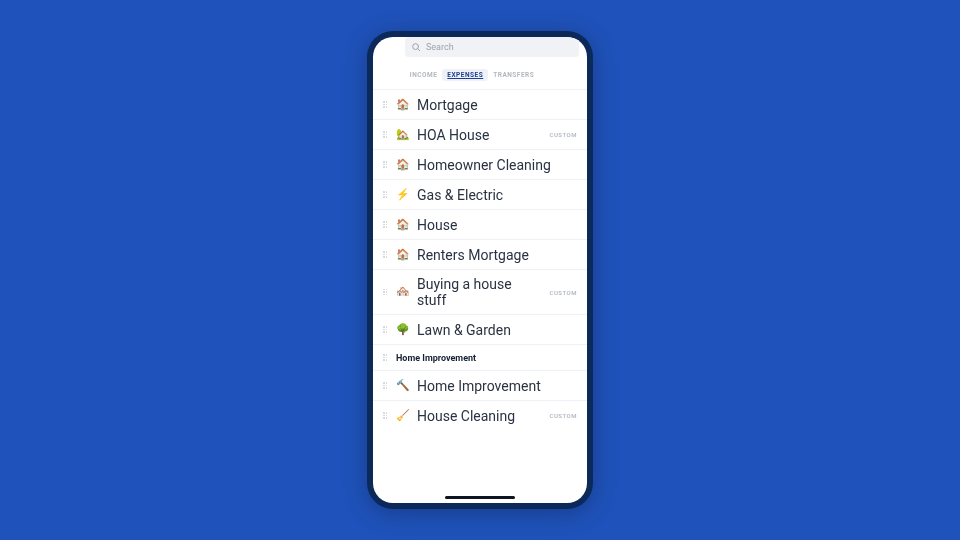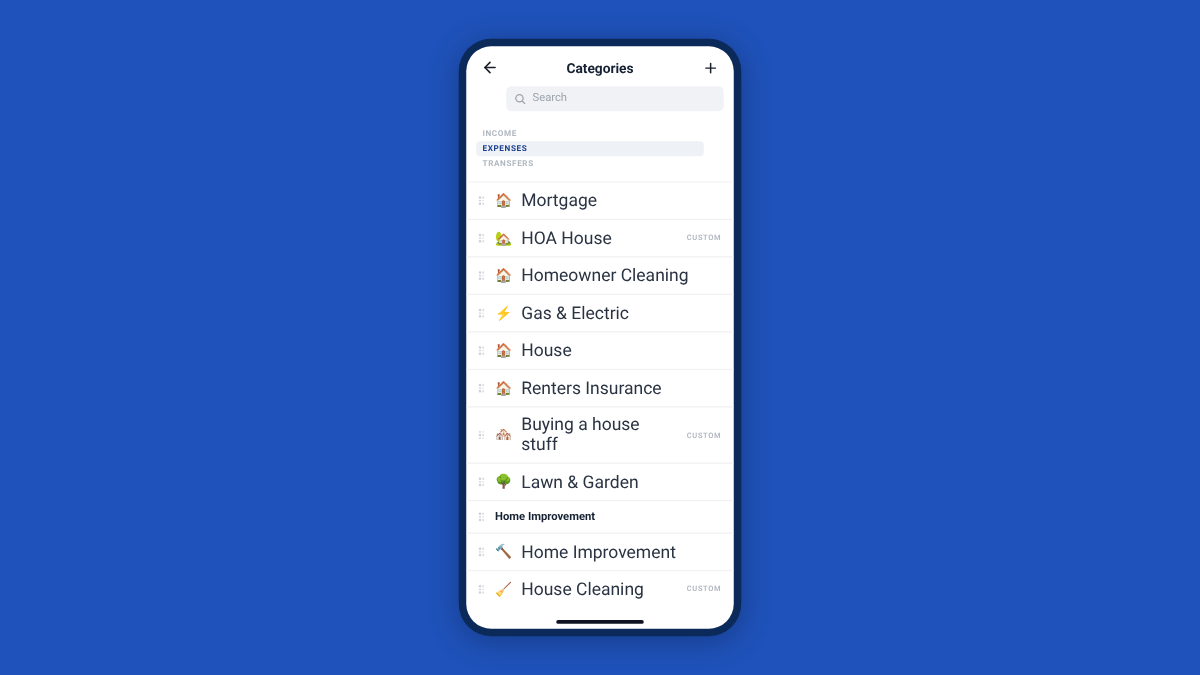--- a/index.html
+++ b/index.html
@@ -63,35 +63,35 @@
     }
     .search svg { flex-shrink: 0; }
     .search-text {
       font-size: 9px;
       color: #9ba3ad;
     }
     .tabs {
       display: flex;
       justify-content: center;
       padding: 6px 24px 8px 8px;
-      flex-direction: column;
     }
     .tab {
       font-size: 6.5px;
       font-weight: 700;
       letter-spacing: 0.5px;
       color: #b2b8c0;
       text-transform: uppercase;
       padding: 2px 5px;
       border-radius: 3px;
       cursor: pointer;
     }
     .tab.active {
       color: #1c3f8f;
       background: #eef1f6;
+      text-decoration: underline;
     }
     .list {
       flex: 1;
       overflow: hidden;
     }
     .row {
       display: flex;
       align-items: center;
       padding: 6px 10px;
       border-top: 1px solid #f0f1f4;
@@ -156,35 +156,20 @@
       background: #0f1420;
       border-radius: 2px;
     }
   </style>
 </head>
 <body>
 
 <div class="phone">
   <div class="screen">
 
-    <div class="header">
-      <div class="back">
-        <svg width="14" height="14" viewBox="0 0 24 24" fill="none" stroke="currentColor" stroke-width="2.2" stroke-linecap="round" stroke-linejoin="round">
-            <line x1="19" y1="12" x2="5" y2="12"></line>
-            <polyline points="12 19 5 12 12 5"></polyline>
-          </svg>
-      </div>
-      <div class="title">Categories</div>
-      <div class="plus">
-        <svg width="13" height="13" viewBox="0 0 24 24" fill="none" stroke="currentColor" stroke-width="2.2" stroke-linecap="round">
-            <line x1="12" y1="5" x2="12" y2="19"></line>
-            <line x1="5" y1="12" x2="19" y2="12"></line>
-          </svg>
-      </div>
-    </div>
 
     <div class="search-wrap">
       <div class="search">
         <svg width="10" height="10" viewBox="0 0 24 24" fill="none" stroke="#9ba3ad" stroke-width="2.4" stroke-linecap="round">
             <circle cx="11" cy="11" r="7"></circle>
             <line x1="21" y1="21" x2="16.5" y2="16.5"></line>
           </svg>
         <span class="search-text">Search</span>
       </div>
     </div>
@@ -302,21 +287,21 @@
             <span>
               <i></i>
               <i></i>
             </span>
             <span>
               <i></i>
               <i></i>
             </span>
           </div>
         <div class="icon">🏠</div>
-        <div class="label">Renters Insurance</div>
+        <div class="label">Renters Mortgage</div>
       </div>
 
       <div class="row">
         <div class="drag">
             <span>
               <i></i>
               <i></i>
             </span>
             <span>
               <i></i>

